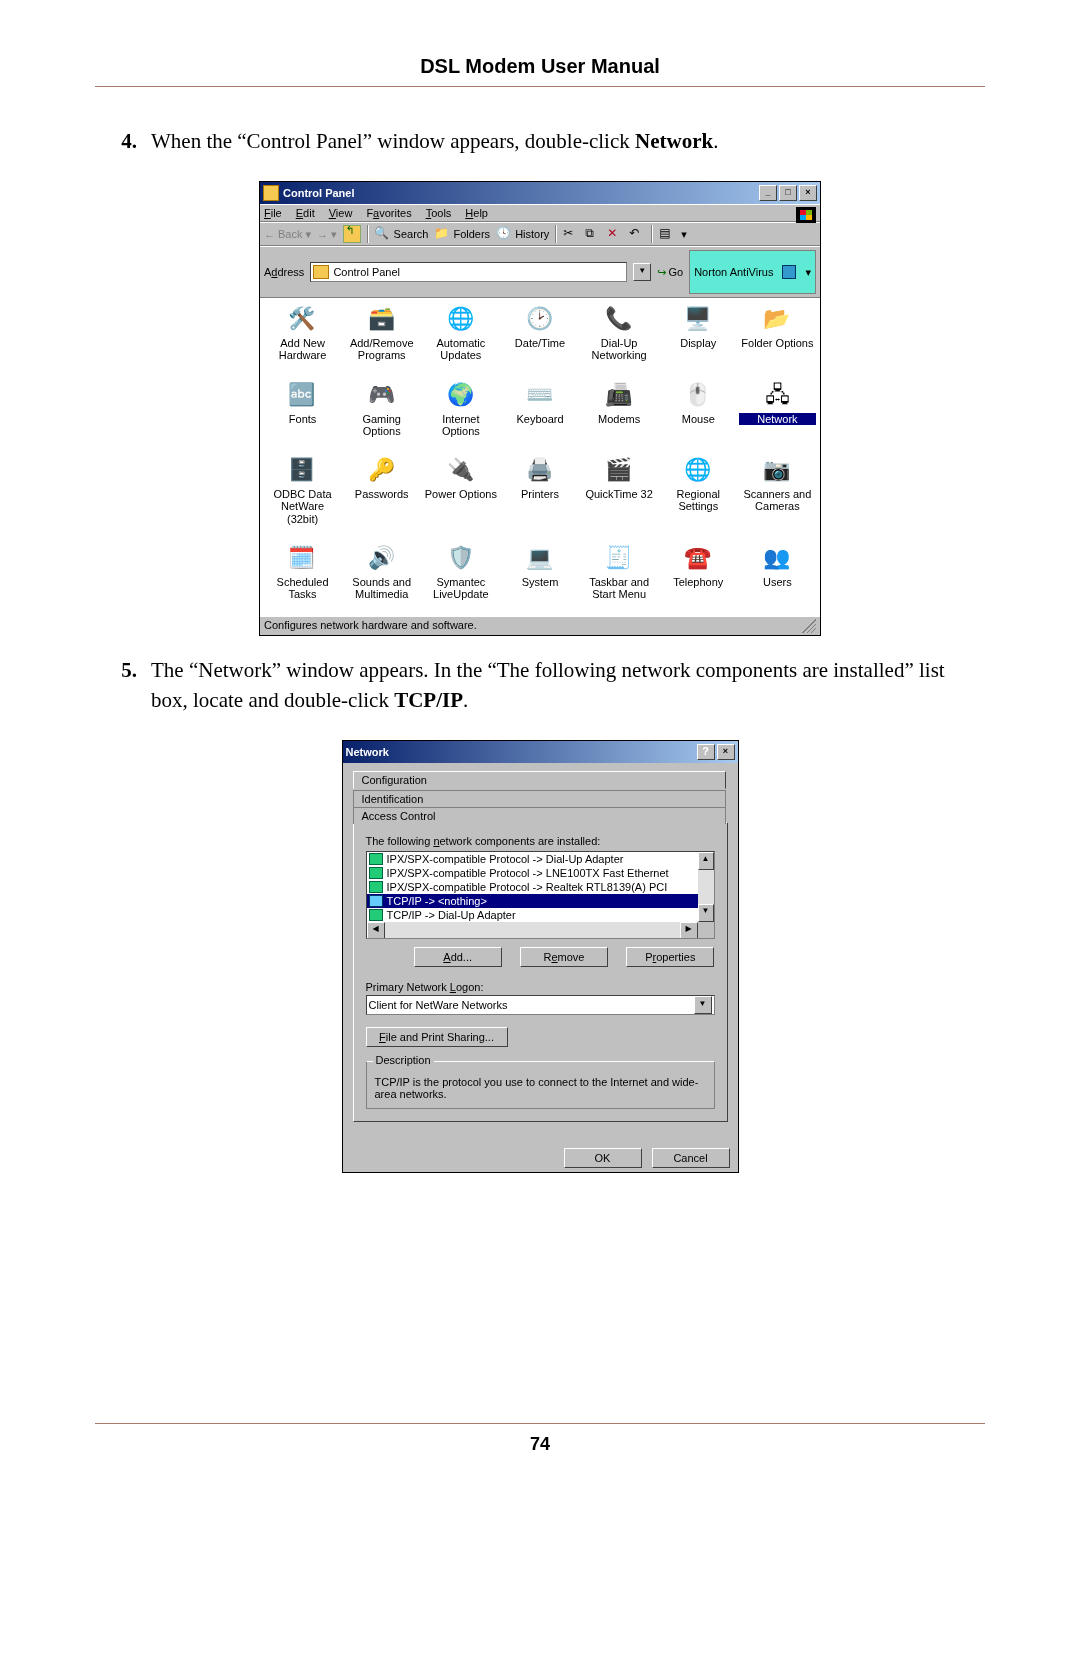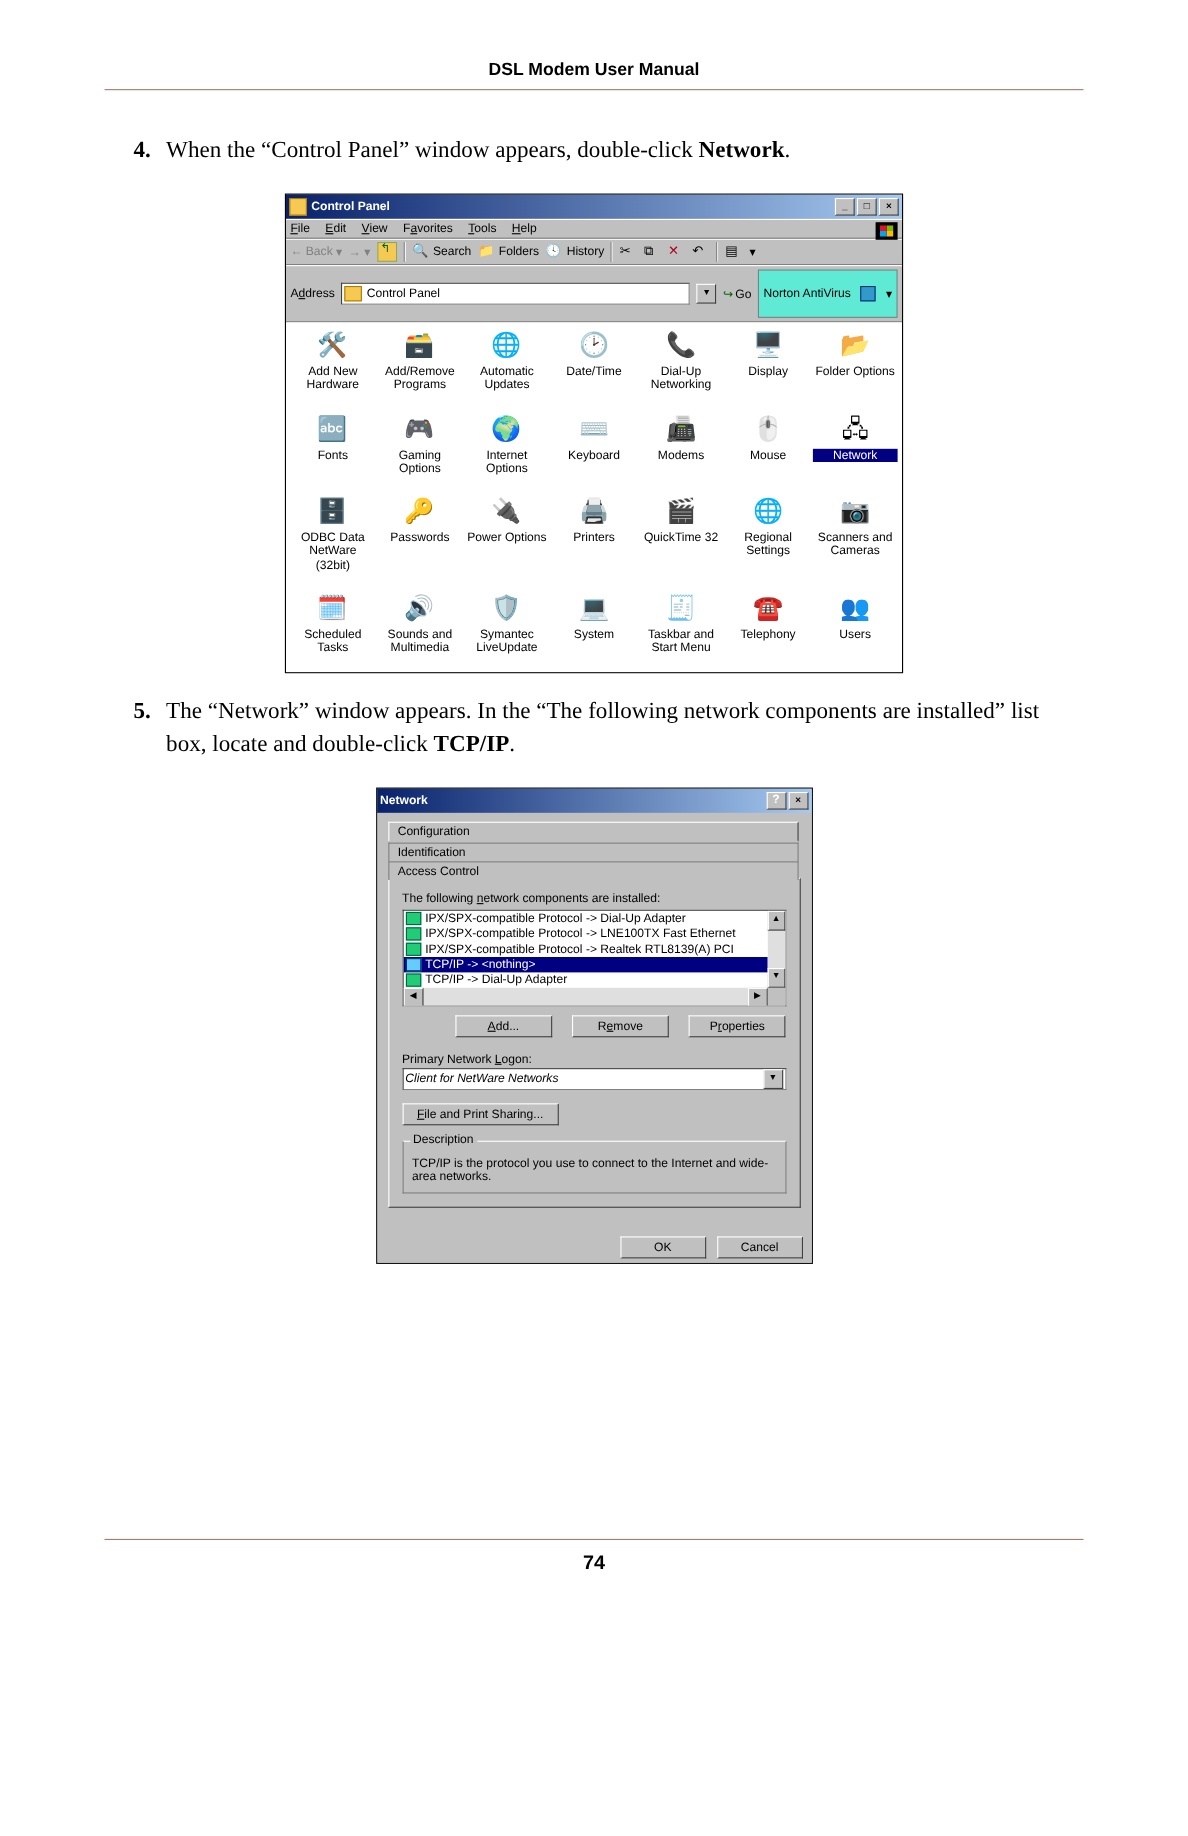--- a/index.html
+++ b/index.html
@@ -8,21 +8,21 @@
     background: #fff;
     color: #000;
     width: 1080px;
   }
   .page {
     padding: 55px 95px 40px 95px;
   }
   .doc-title {
     font-family: 'Segoe UI', Arial, sans-serif;
     font-weight: bold;
-    font-size: 16px;
+    font-size: 20px;
     text-align: center;
     margin-bottom: 8px;
   }
   .hr {
     border: none;
     border-top: 1.5px solid #a67b6d;
     margin: 0 0 40px 0;
   }
   .hr-bottom {
     border: none;
@@ -290,21 +290,20 @@
   }
   .btn-row { display:flex; gap:18px; justify-content:space-between; margin:8px 0 14px 0;padding-left:48px; }
 
   .combo98{
     background:#fff;
     border:1px solid #808080;
     border-top-color:#404040; border-left-color:#404040;
     height:18px; display:flex; align-items:center;
     padding:0 2px;
     margin:2px 0 12px 0;
-    font-style:italic;
   }
   .combo98 .addr-drop{ margin-left:auto; }
 
   .groupbox{
     border:1px solid #808080;
     border-top-color:#fff;
     position:relative;
     padding:14px 8px 8px 8px;
     margin-top:14px;
   }
@@ -503,20 +502,24 @@
         </div>
         <div class="cp-item">
           <div class="ico">☎️</div>
           <div class="lbl">Telephony</div>
         </div>
         <div class="cp-item">
           <div class="ico">👥</div>
           <div class="lbl">Users</div>
         </div>
       </div>
+    <div class="statusbar">
+      <span>Configures network hardware and software.</span>
+      <span class="grip"></span>
+    </div>
   </div>
 
   <div class="step">
     <div class="step-num">5.</div>
     <div class="step-text">
       <span>The “Network” window appears. In the “The following network components are installed” list box, locate and double-click </span><span class="bold">TCP/IP</span><span>.</span>
     </div>
   </div>
 
   <div class="win98-window netdlg">

